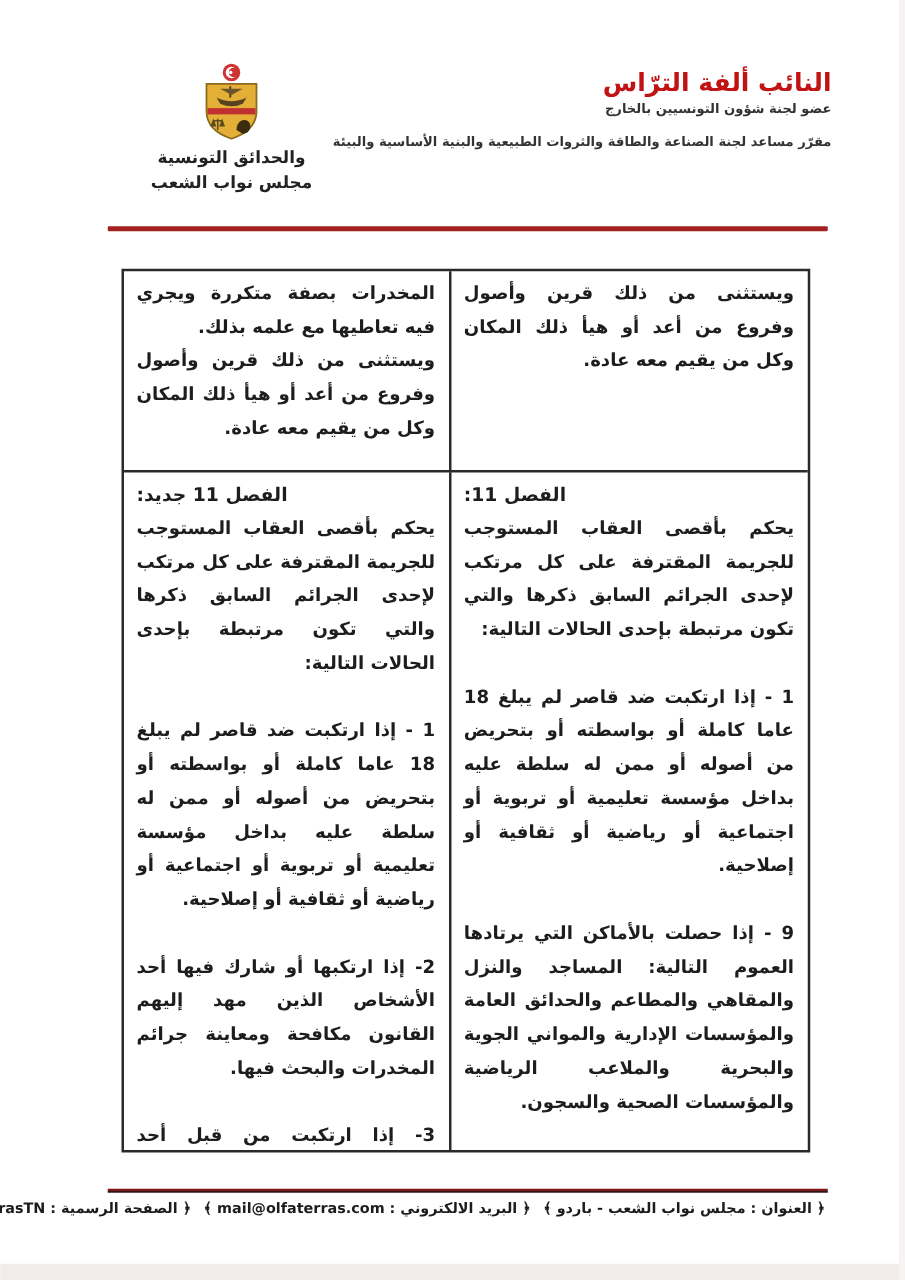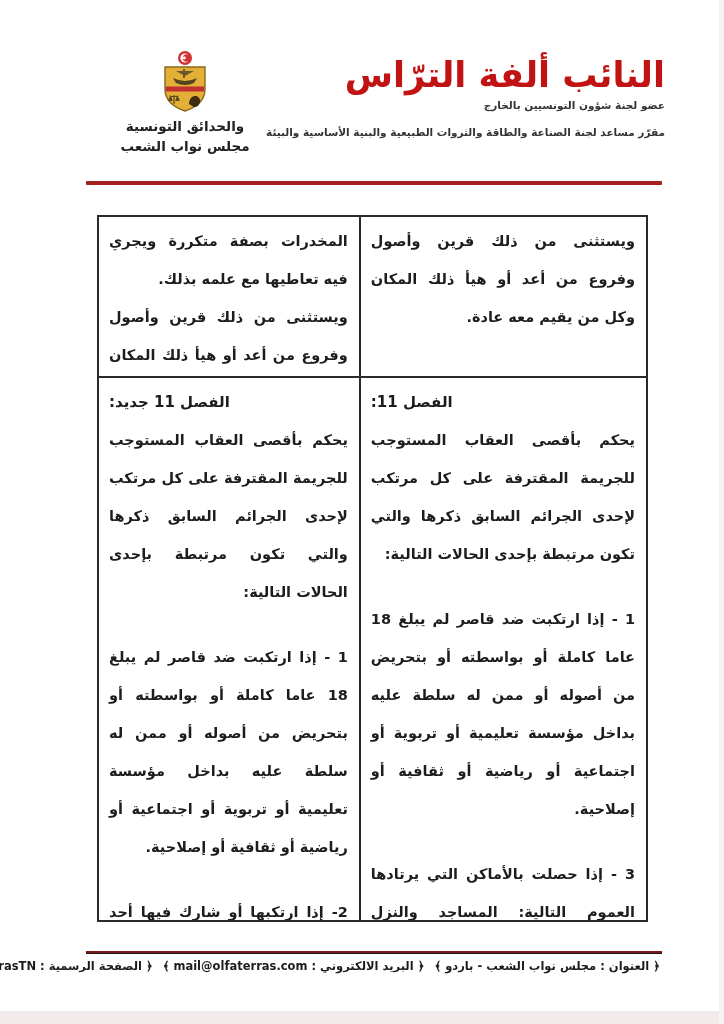--- a/index.html
+++ b/index.html
@@ -30,21 +30,21 @@
     text-align:center;direction:rtl;
   }
   .emblem-block svg{display:block;margin:0 auto 4px auto;}
   .gov-line{font-size:13.5px;font-weight:bold;line-height:1.5;color:#222;white-space:nowrap;}
 
   .title-block{
     position:absolute;top:54px;right:59px;width:420px;
     text-align:right;direction:rtl;
   }
   .deputy-name{
-    font-size:35px;font-weight:bold;color:var(--accent_red);
+    font-size:20px;font-weight:bold;color:var(--accent_red);
     line-height:1.2;letter-spacing:-0.5px;
   }
   .role-line{
     font-size:10.5px;font-weight:bold;color:#333;
     line-height:1.75;white-space:nowrap;
   }
   .role-line.first{margin-top:9px;}
 
   .rule-top{
     position:absolute;top:181px;left:86px;width:576px;height:4px;
@@ -57,21 +57,21 @@
     border:2px solid var(--table_border);
     display:grid;
     grid-template-columns:52.5% 47.5%;
     grid-template-rows:161px 1fr;
     direction:rtl;
     background:#fff;
   }
   .cell{
     padding:5px 11px 18px 10px;
     font-size:14.5px;font-weight:bold;color:var(--ink);
-    line-height:38px;
+    line-height:27px;
     text-align:justify;
     overflow:hidden;
   }
   .cell.col1{border-left:2px solid var(--table_border);}
   .cell.row1{border-bottom:2px solid var(--table_border);}
   .cell p{margin:0;}
   .cell p.gap{margin-bottom:27px;}
   .cell-title{
     text-align:left;font-size:15px;font-weight:bold;
     margin-bottom:27px;
@@ -136,21 +136,21 @@
 
     <div class="cell row1">
       <p>المخدرات بصفة متكررة ويجري فيه تعاطيها مع علمه بذلك.</p>
       <p>ويستثنى من ذلك قرين وأصول وفروع من أعد أو هيأ ذلك المكان وكل من يقيم معه عادة.</p>
     </div>
 
     <div class="cell col1">
       <p class="cell-title">الفصل 11:</p>
       <p class="gap">يحكم بأقصى العقاب المستوجب للجريمة المقترفة على كل مرتكب لإحدى الجرائم السابق ذكرها والتي تكون مرتبطة بإحدى الحالات التالية:</p>
       <p class="gap">1 - إذا ارتكبت ضد قاصر لم يبلغ 18 عاما كاملة أو بواسطته أو بتحريض من أصوله أو ممن له سلطة عليه بداخل مؤسسة تعليمية أو تربوية أو اجتماعية أو رياضية أو ثقافية أو إصلاحية.</p>
-      <p>3 - إذا حصلت بالأماكن التي يرتادها العموم التالية: المساجد والنزل والمقاهي والمطاعم والحدائق العامة والمؤسسات الإدارية والمواني الجوية والبحرية والملاعب الرياضية والمؤسسات الصحية والسجون.</p>
+      <p>9 - إذا حصلت بالأماكن التي يرتادها العموم التالية: المساجد والنزل والمقاهي والمطاعم والحدائق العامة والمؤسسات الإدارية والمواني الجوية والبحرية والملاعب الرياضية والمؤسسات الصحية والسجون.</p>
     </div>
 
     <div class="cell">
       <p class="cell-title">الفصل 11 جديد:</p>
       <p class="gap">يحكم بأقصى العقاب المستوجب للجريمة المقترفة على كل مرتكب لإحدى الجرائم السابق ذكرها والتي تكون مرتبطة بإحدى الحالات التالية:</p>
       <p class="gap">1 - إذا ارتكبت ضد قاصر لم يبلغ 18 عاما كاملة أو بواسطته أو بتحريض من أصوله أو ممن له سلطة عليه بداخل مؤسسة تعليمية أو تربوية أو اجتماعية أو رياضية أو ثقافية أو إصلاحية.</p>
       <p class="gap">2- إذا ارتكبها أو شارك فيها أحد الأشخاص الذين مهد إليهم القانون مكافحة ومعاينة جرائم المخدرات والبحث فيها.</p>
       <p>3- إذا ارتكبت من قبل أحد الأشخاص المسؤولين عن إدارة أو حراسة الأماكن التي تحفظ أو تحجز بها المواد المخدرة.</p>
     </div>
 

